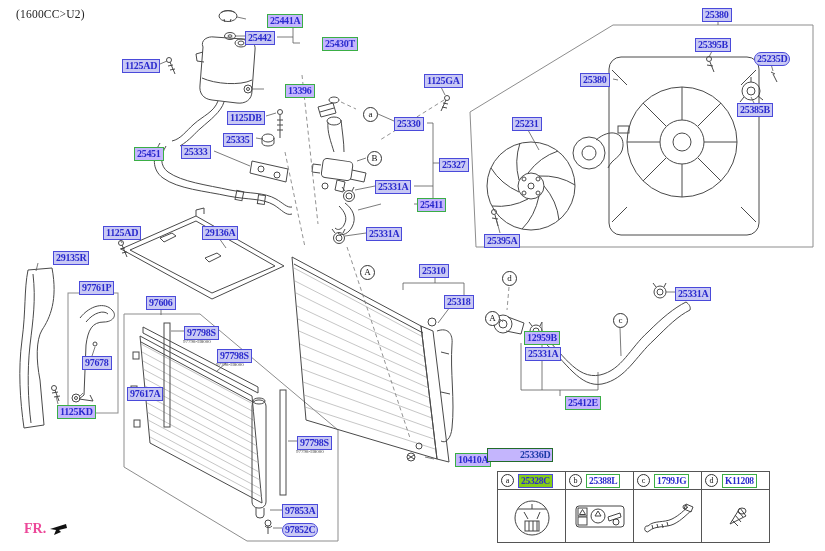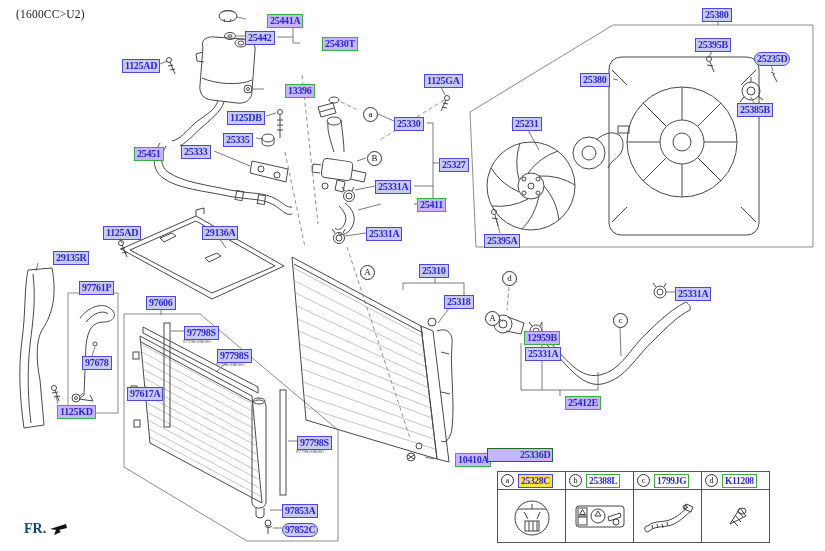--- a/index.html
+++ b/index.html
@@ -41,26 +41,26 @@
     gap:4px;padding:1px 3px;
   }
   .legend-circle{
     width:11px;height:11px;border:1px solid #333;border-radius:50%;background:#fff;
     font-size:8px;line-height:11px;text-align:center;color:#111;flex:0 0 auto;
   }
   .legend-code{
     height:12px;line-height:12px;padding:0 2px;font-size:9.5px;font-weight:bold;
     letter-spacing:-0.3px;color:#2a2acd;border:1px solid #999;cursor:pointer;
   }
-  .legend-code.blue{background:#fde047;border-color:#4a4ada;}
+  .legend-code.blue{background:#84cc16;border-color:#4a4ada;}
   .legend-code.green{background:#fff;border-color:#3aae45;}
   .legend-body{flex:1;display:flex;align-items:center;justify-content:center;}
   
   #fr{position:absolute;left:24px;top:521px;display:flex;align-items:flex-end;z-index:6;}
-  #fr .fr-text{font-size:14px;font-weight:bold;color:#0c4a6e;}
+  #fr .fr-text{font-size:14px;font-weight:bold;color:#ec4899;}
 </style>
 </head>
 <body>
 
 <div id="canvas">
 
   <svg id="artwork" width="825" height="551" viewBox="0 0 825 551">
 
     <g stroke="#8d8d8d" fill="none" stroke-width="1">
       <polygon points="613,25 813,25 813,247 476,247 470,112"></polygon>

